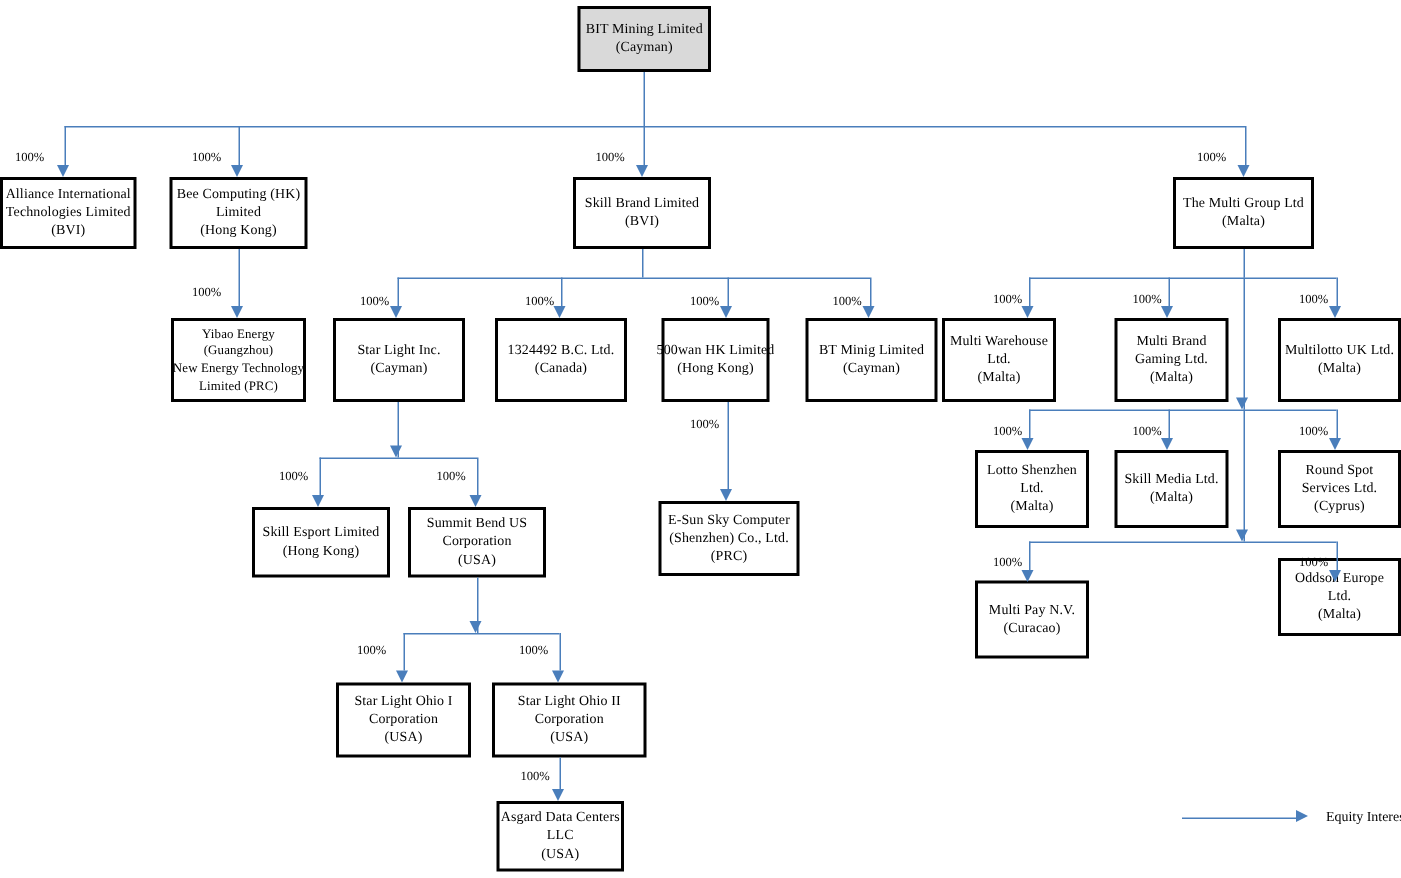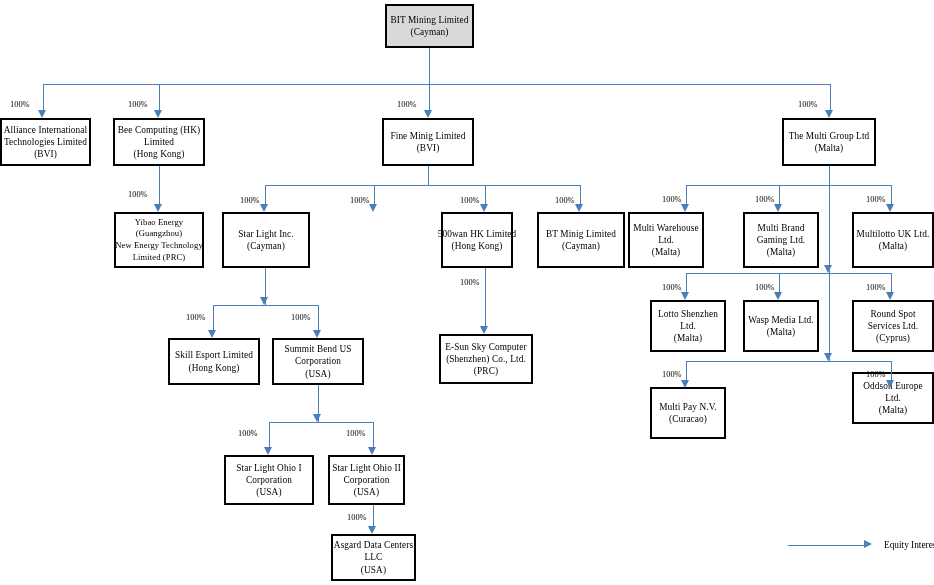--- a/index.html
+++ b/index.html
@@ -95,41 +95,45 @@
     <span class="ln">(BVI)</span>
   </div>
 
   <div class="node" style="left:113px;top:118px;width:92px;height:48px;">
     <span class="ln">Bee Computing (HK)</span>
     <span class="ln">Limited</span>
     <span class="ln">(Hong Kong)</span>
   </div>
 
   <div class="node" style="left:382px;top:118px;width:92px;height:48px;">
-    <span class="ln">Fine Minig Limited</span>
+    <span class="ln">Skill Brand Limited</span>
     <span class="ln">(BVI)</span>
   </div>
 
   <div class="node" style="left:782px;top:118px;width:94px;height:48px;">
     <span class="ln">The Multi Group Ltd</span>
     <span class="ln">(Malta)</span>
   </div>
 
   <div class="node" style="left:114px;top:212px;width:90px;height:56px;font-size:8.6px;line-height:11.6px;">
     <span class="ln">Yibao Energy</span>
     <span class="ln">(Guangzhou)</span>
     <span class="ln">New Energy Technology</span>
     <span class="ln">Limited (PRC)</span>
   </div>
 
   <div class="node" style="left:222px;top:212px;width:88px;height:56px;">
     <span class="ln">Star Light Inc.</span>
     <span class="ln">(Cayman)</span>
   </div>
 
+  <div class="node" style="left:330px;top:212px;width:88px;height:56px;">
+    <span class="ln">1324492 B.C. Ltd.</span>
+    <span class="ln">(Canada)</span>
+  </div>
 
   <div class="node" style="left:441px;top:212px;width:72px;height:56px;">
     <span class="ln">500wan HK Limited</span>
     <span class="ln">(Hong Kong)</span>
   </div>
 
   <div class="node" style="left:537px;top:212px;width:88px;height:56px;">
     <span class="ln">BT Minig Limited</span>
     <span class="ln">(Cayman)</span>
   </div>
@@ -151,21 +155,21 @@
     <span class="ln">(Malta)</span>
   </div>
 
   <div class="node" style="left:650px;top:300px;width:76px;height:52px;">
     <span class="ln">Lotto Shenzhen</span>
     <span class="ln">Ltd.</span>
     <span class="ln">(Malta)</span>
   </div>
 
   <div class="node" style="left:743px;top:300px;width:76px;height:52px;">
-    <span class="ln">Wasp Media Ltd.</span>
+    <span class="ln">Skill Media Ltd.</span>
     <span class="ln">(Malta)</span>
   </div>
 
   <div class="node" style="left:852px;top:300px;width:82px;height:52px;">
     <span class="ln">Round Spot</span>
     <span class="ln">Services Ltd.</span>
     <span class="ln">(Cyprus)</span>
   </div>
 
   <div class="node" style="left:650px;top:387px;width:76px;height:52px;">
@@ -195,21 +199,21 @@
     <span class="ln">(Shenzhen) Co., Ltd.</span>
     <span class="ln">(PRC)</span>
   </div>
 
   <div class="node" style="left:224px;top:455px;width:90px;height:50px;">
     <span class="ln">Star Light Ohio I</span>
     <span class="ln">Corporation</span>
     <span class="ln">(USA)</span>
   </div>
 
-  <div class="node" style="left:328px;top:455px;width:77px;height:50px;">
+  <div class="node" style="left:328px;top:455px;width:103px;height:50px;">
     <span class="ln">Star Light Ohio II</span>
     <span class="ln">Corporation</span>
     <span class="ln">(USA)</span>
   </div>
 
   <div class="node" style="left:331px;top:534px;width:85px;height:47px;">
     <span class="ln">Asgard Data Centers</span>
     <span class="ln">LLC</span>
     <span class="ln">(USA)</span>
   </div>

